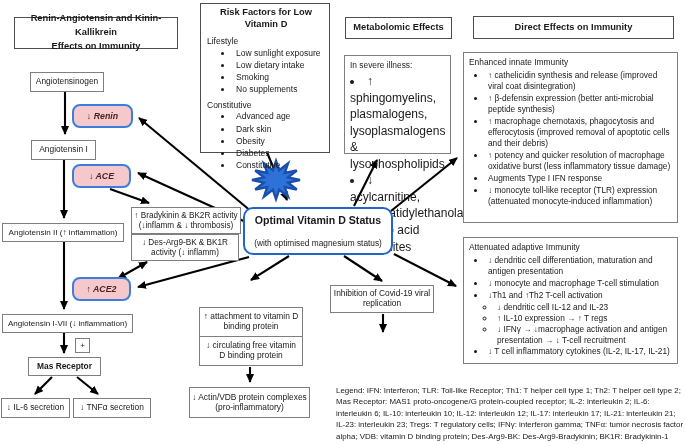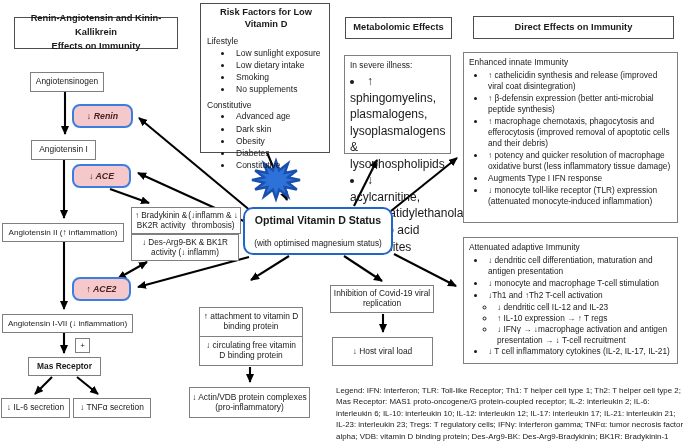--- a/index.html
+++ b/index.html
@@ -151,35 +151,34 @@
   <div class="box node" style="left:31px;top:140px;width:65px;height:20px;">Angiotensin I</div>
   <div class="pink" style="left:72px;top:164px;width:59px;height:24px;">↓ ACE</div>
   <div class="box node" style="left:2px;top:223px;width:122px;height:19px;font-size:8.1px;">Angiotensin II (↑ inflammation)</div>
   <div class="pink" style="left:72px;top:277px;width:59px;height:24px;">↑ ACE2</div>
   <div class="box node" style="left:2px;top:314px;width:131px;height:19px;font-size:8.1px;">Angiotensin I-VII (↓ inflammation)</div>
   <div class="box node" style="left:75px;top:338px;width:15px;height:15px;font-size:8px;">+</div>
   <div class="box node" style="left:28px;top:357px;width:73px;height:19px;font-weight:bold;">Mas Receptor</div>
   <div class="box node" style="left:1px;top:398px;width:69px;height:20px;">↓ IL-6 secretion</div>
   <div class="box node" style="left:73px;top:398px;width:78px;height:20px;">↓ TNFα secretion</div>
 
-  <div class="box node" style="left:131px;top:207px;width:110px;height:27px;flex-direction:row;font-size:8.2px;">
+  <div class="box node" style="left:131px;top:207px;width:110px;height:27px;flex-direction:column;font-size:8.2px;">
     <div>↑ Bradykinin &amp; BK2R activity</div>
     <div>(↓inflamm &amp; ↓ thrombosis)</div>
   </div>
   <div class="box node" style="left:131px;top:234px;width:108px;height:27px;flex-direction:column;font-size:8.2px;">
     <div>↓ Des-Arg9-BK &amp; BK1R</div>
     <div>activity (↓ inflamm)</div>
   </div>
 
   <div class="box central" style="left:243px;top:207px;width:150px;height:48px;border-color:var(--central-border);">
     <div class="t">Optimal Vitamin D Status</div>
     <div class="s">(with optimised magnesium status)</div>
   </div>
 
   <div class="box node" style="left:199px;top:283px;width:104px;height:30px;margin-top:24px;">↑ attachment to vitamin D binding protein</div>
   <div class="box node" style="left:199px;top:336px;width:104px;height:30px;">↓ circulating free vitamin D binding protein</div>
   <div class="box node" style="left:189px;top:387px;width:121px;height:31px;">↓ Actin/VDB protein complexes (pro-inflammatory)</div>
   <div class="box node" style="left:330px;top:285px;width:104px;height:28px;">Inhibition of Covid-19 viral replication</div>
-  <div class="box node" style="left:332px;top:337px;width:101px;height:29px;">↓ Host viral load</div>
 
   <div class="abs legend" style="left:336px;top:385px;width:348px;height:58px;">Legend: IFN: Interferon; TLR: Toll-like Receptor; Th1: T helper cell type 1; Th2: T helper cell type 2; Mas Receptor: MAS1 proto-oncogene/G protein-coupled receptor; IL-2: interleukin 2; IL-6: interleukin 6; IL-10: interleukin 10; IL-12: interleukin 12; IL-17: interleukin 17; IL-21: interleukin 21; IL-23: interleukin 23; Tregs: T regulatory cells; IFNγ: interferon gamma; TNFα: tumor necrosis factor alpha; VDB: vitamin D binding protein; Des-Arg9-BK: Des-Arg9-Bradykinin; BK1R: Bradykinin-1 Receptor; BK2R: Bradykinin-2 Receptor.</div>
 
 </div>
 
 </body></html>

